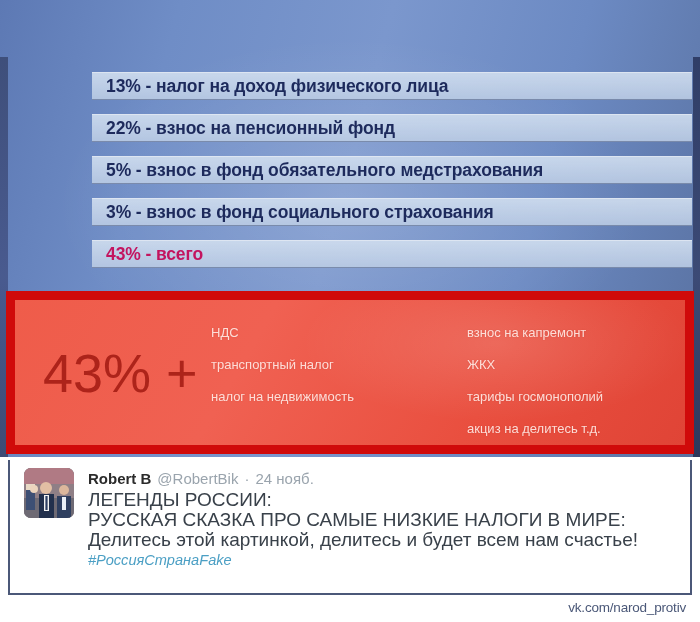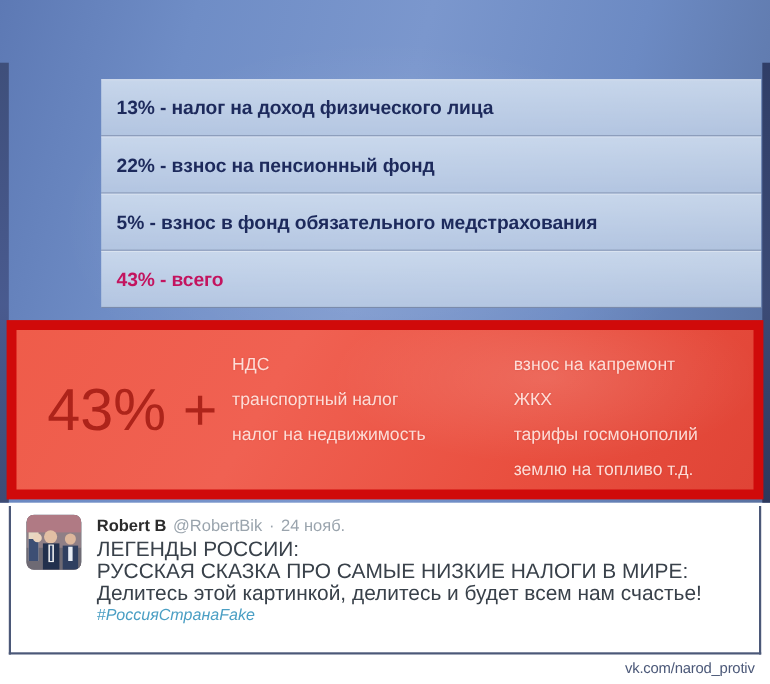--- a/index.html
+++ b/index.html
@@ -61,28 +61,28 @@
     text-shadow: 0 0 7px rgba(150,185,255,.95), 0 0 2px rgba(255,255,255,.9);
     white-space: nowrap;
   }
 
   
   #tax-rows {
     position: absolute; left: 92px; top: 72px; width: 600px;
   }
   .tax-row {
     position: relative;
-    height: 52px;
+    height: 28px;
     background: linear-gradient(180deg, rgba(206,220,238,.93), rgba(186,203,228,.90));
     border-top: 1px solid rgba(255,255,255,.55);
     border-bottom: 1px solid rgba(58,76,118,.55);
     display: flex;
     align-items: center;
     padding-left: 14px;
-    margin-bottom: 0;
+    margin-bottom: 14px;
   }
   .tax-row .txt {
     color: #1d2a5c;
     font-size: 17.5px;
     font-weight: bold;
     white-space: nowrap;
     letter-spacing: -.1px;
   }
   .tax-row.total .txt { color: #c3145f; }
 
@@ -112,21 +112,21 @@
     opacity: .92;
   }
   .red-col {
     position: absolute;
     top: 16px;
   }
   #red-col-left { left: 196px; }
   #red-col-right { left: 452px; }
   .red-item {
     color: #ffe7e2;
-    font-size: 16px;
+    font-size: 13px;
     line-height: 1;
     height: 32px;
     display: flex; align-items: center;
     white-space: nowrap;
     opacity: .93;
     text-shadow: 0 0 2px rgba(160,30,20,.25);
   }
 
   
   #tweet-card {
@@ -194,40 +194,43 @@
     <div id="tax-rows">
       <div class="tax-row">
         <span class="txt">13% - налог на доход физического лица</span>
       </div>
       <div class="tax-row">
         <span class="txt">22% - взнос на пенсионный фонд</span>
       </div>
       <div class="tax-row">
         <span class="txt">5% - взнос в фонд обязательного медстрахования</span>
       </div>
+      <div class="tax-row">
+        <span class="txt">3% - взнос в фонд социального страхования</span>
+      </div>
       <div class="tax-row total">
         <span class="txt">43% - всего</span>
       </div>
     </div>
 
     <div id="red-box">
       <div id="red-inner">
         <div id="big-pct">43% +</div>
 
         <div class="red-col" id="red-col-left">
           <div class="red-item">НДС</div>
           <div class="red-item">транспортный налог</div>
           <div class="red-item">налог на недвижимость</div>
         </div>
 
         <div class="red-col" id="red-col-right">
           <div class="red-item">взнос на капремонт</div>
           <div class="red-item">ЖКХ</div>
           <div class="red-item">тарифы госмонополий</div>
-          <div class="red-item">землю на топливо т.д.</div>
+          <div class="red-item">акциз на делитесь т.д.</div>
         </div>
       </div>
     </div>
   </div>
 
   <div id="tweet-card">
 
     <div id="avatar">
       <svg viewBox="0 0 50 50">
         <rect x="0" y="0" width="50" height="50" fill="#8f7f86"></rect>

